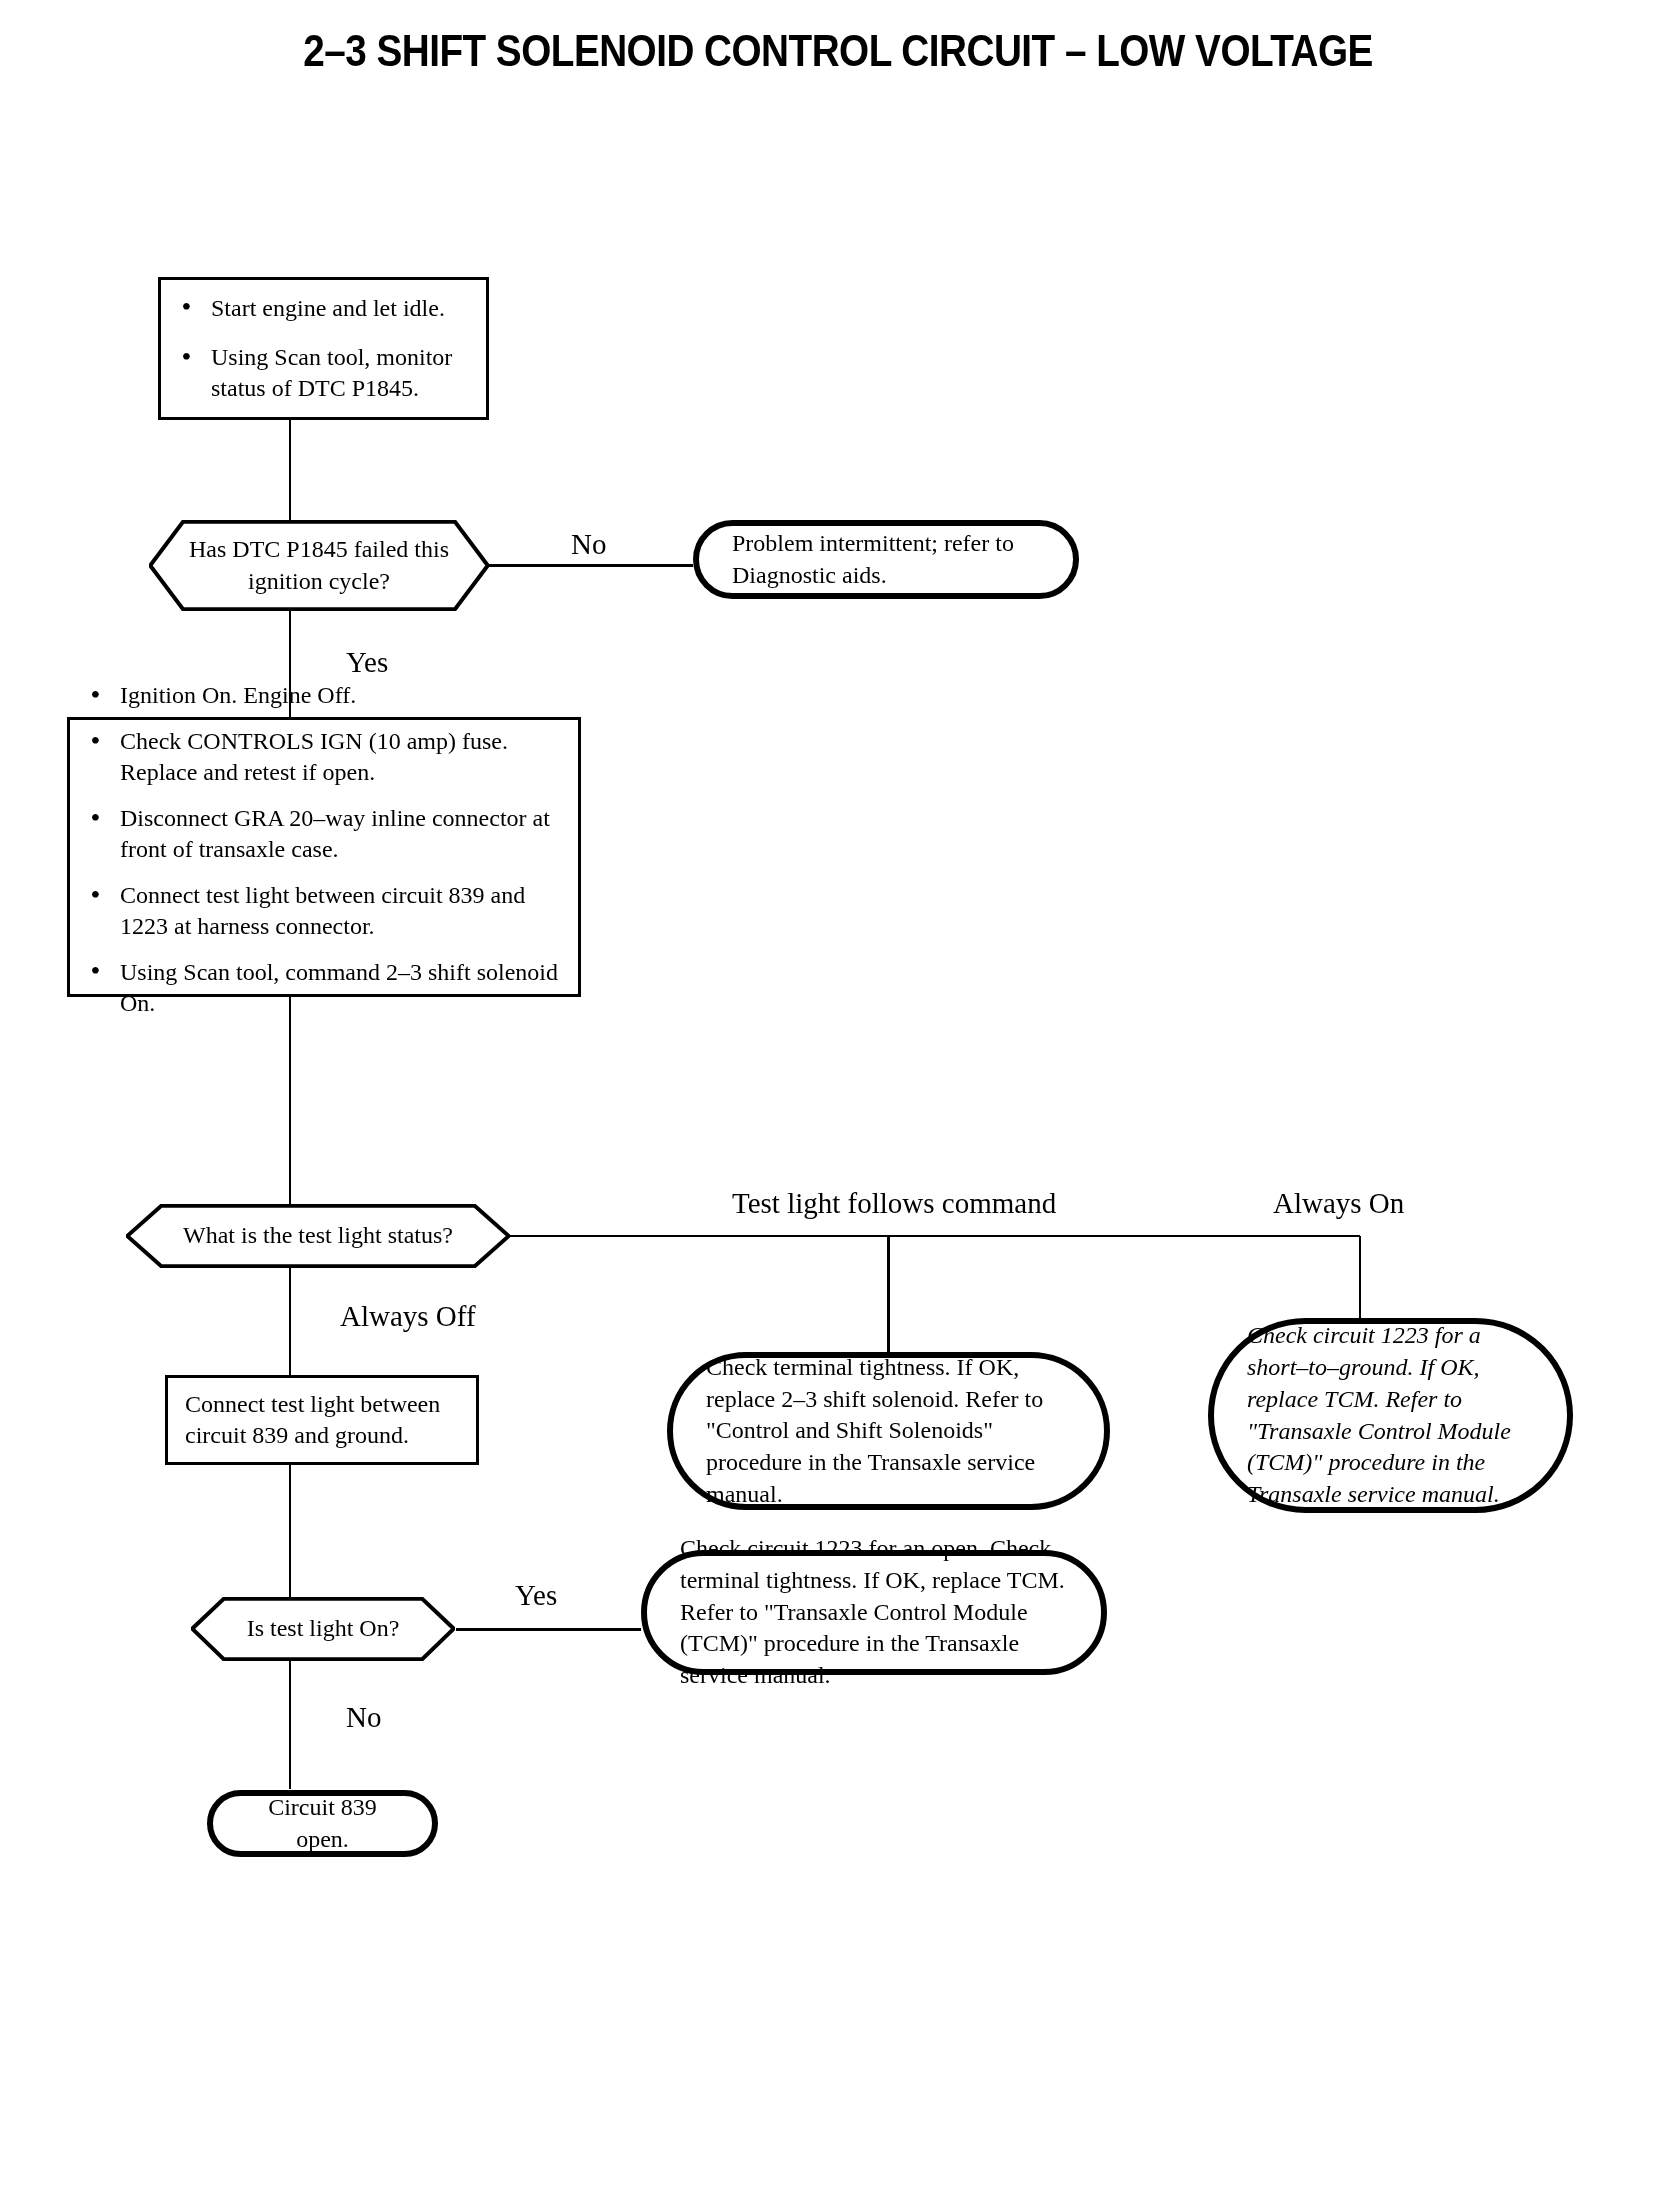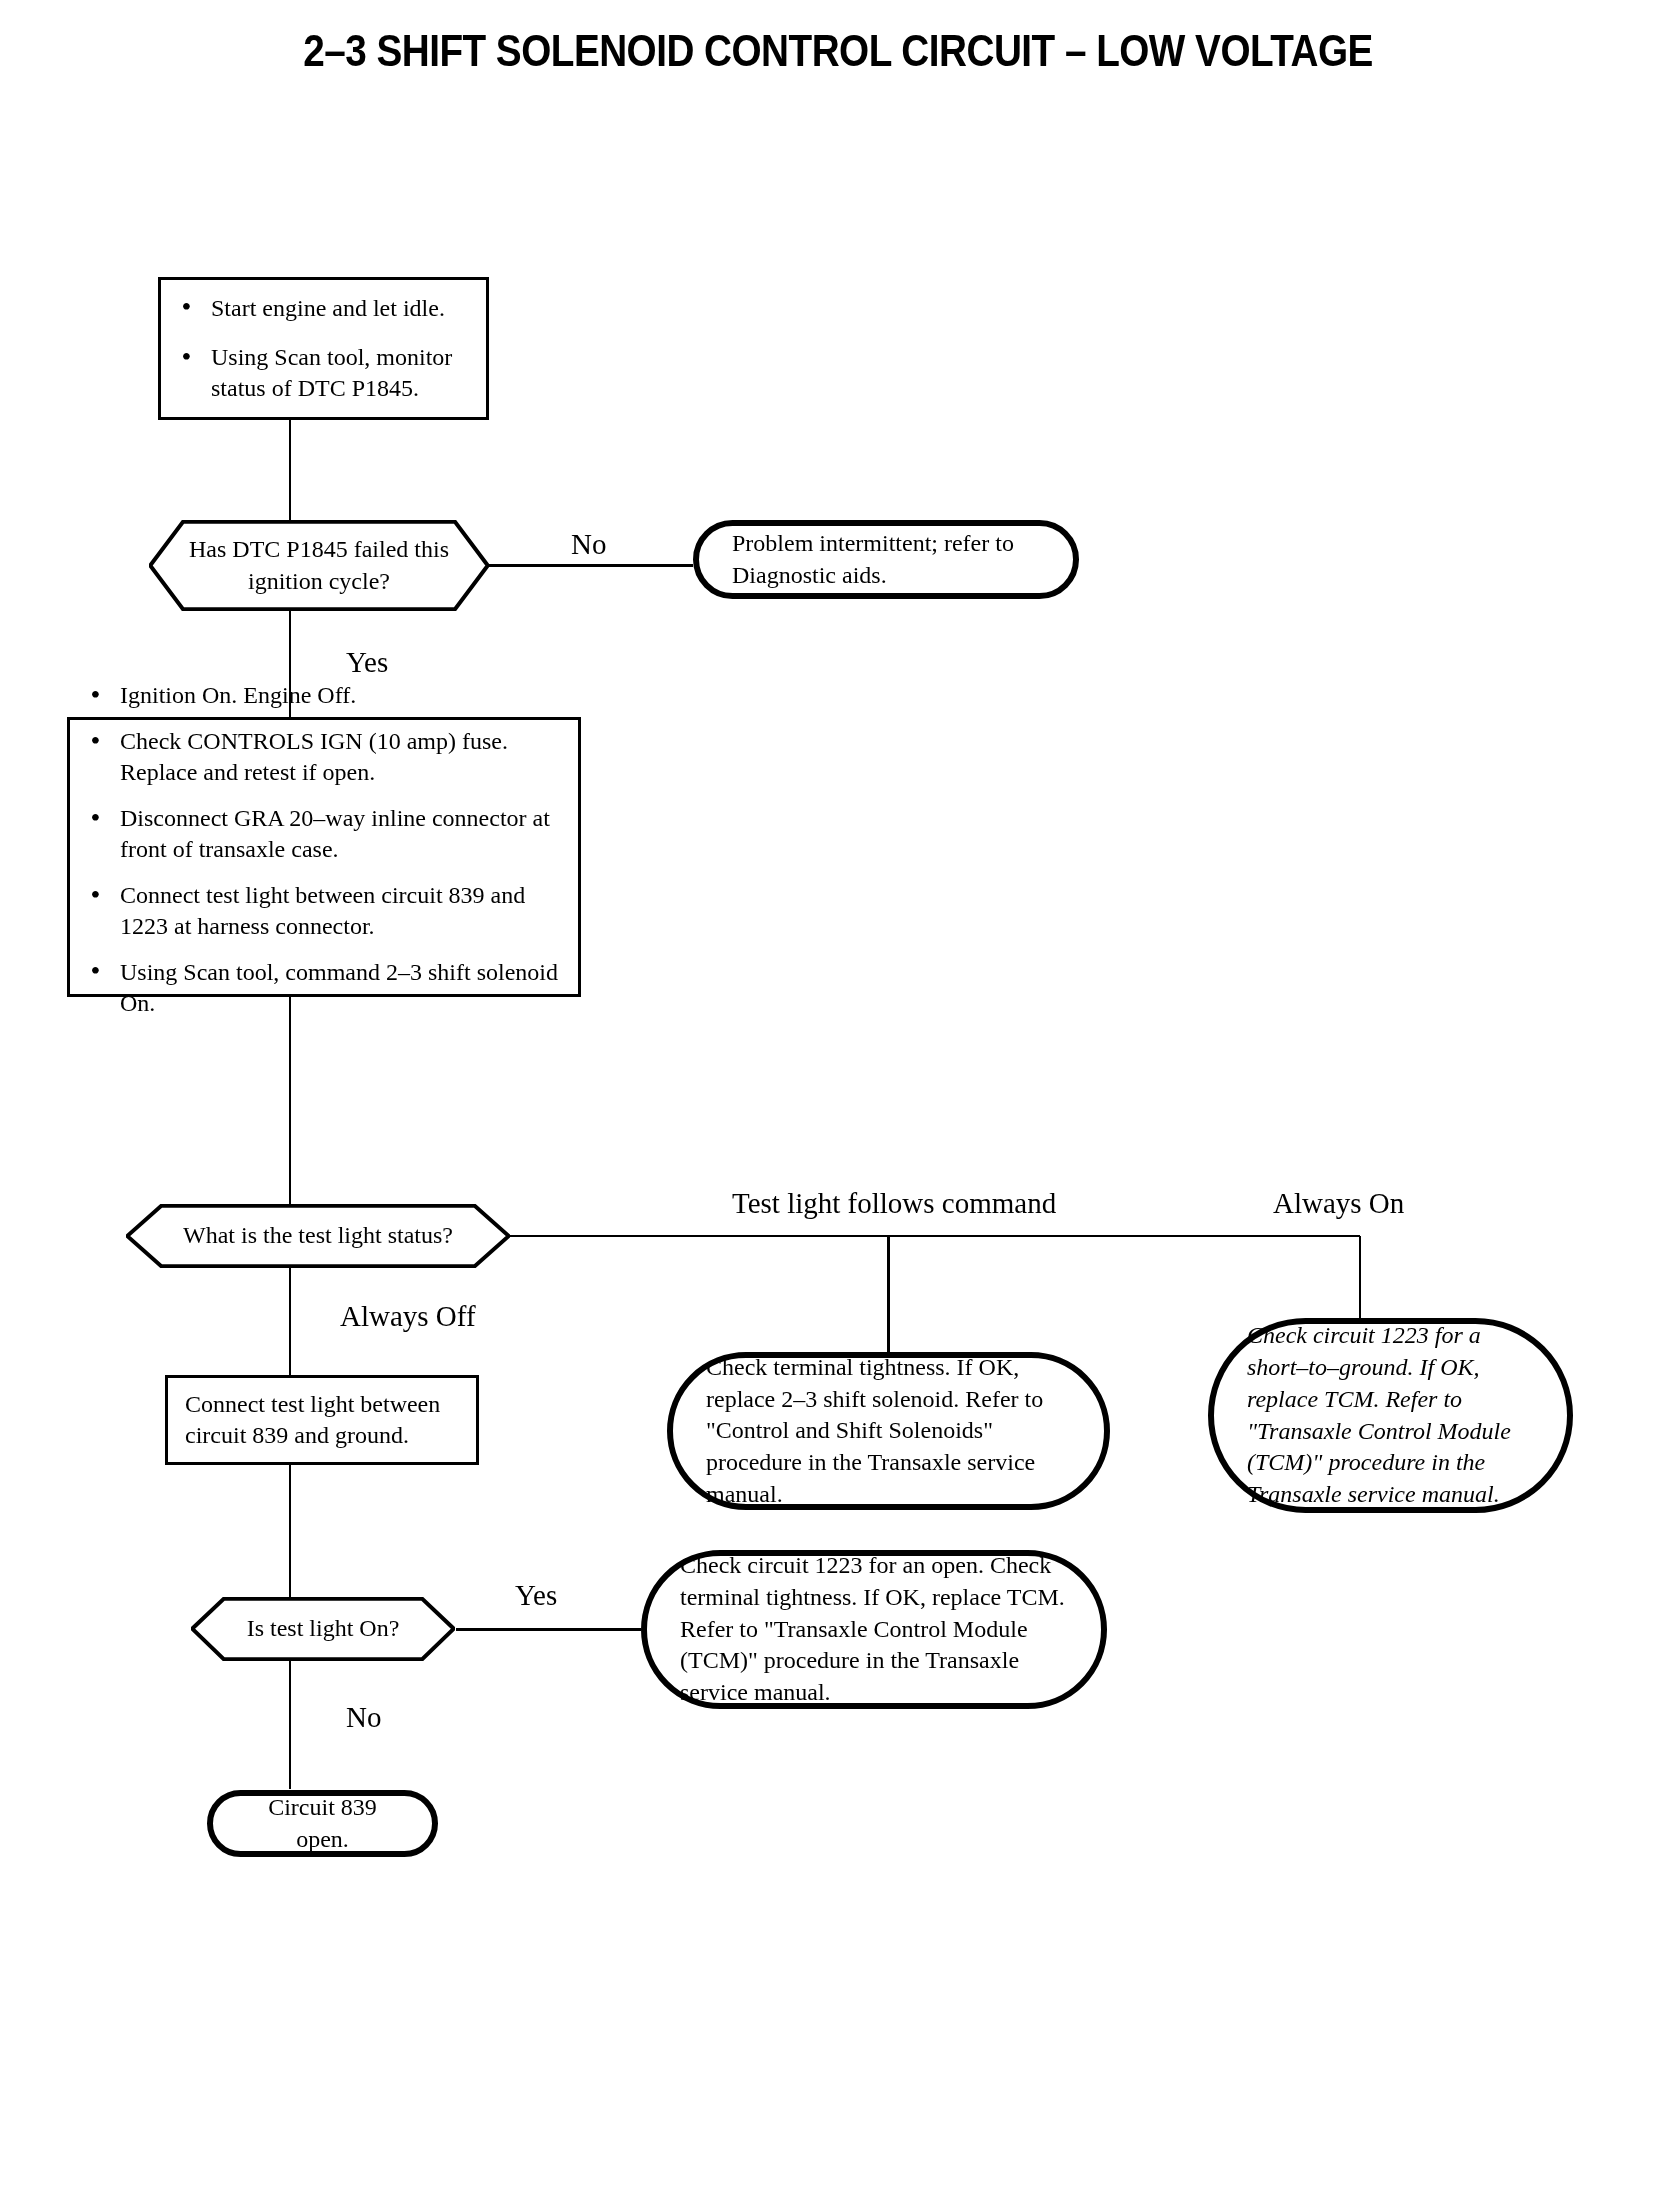--- a/index.html
+++ b/index.html
@@ -205,21 +205,21 @@
     <span class="txt">Connect test light between circuit 839 and ground.</span>
   </div>
 
   <div class="decision" style="left:191px; top:1597px; width:264px; height:64px;">
     <svg class="hexsvg" viewBox="0 0 435 105" preserveAspectRatio="none" xmlns="http://www.w3.org/2000/svg">
       <polygon points="2,52 54,3 381,3 433,52 381,102 54,102" fill="#ffffff" stroke="#000000" stroke-width="4" vector-effect="non-scaling-stroke"></polygon>
     </svg>
     <span class="txt">Is test light On?</span>
   </div>
 
-  <div class="node terminal" style="left:641px; top:1550px; width:466px; height:159px;">
+  <div class="node terminal" style="left:641px; top:1550px; width:466px; height:125px;">
     <span class="txt">Check circuit 1223 for an open. Check terminal tightness. If OK, replace TCM. Refer to "Transaxle Control Module (TCM)" procedure in the Transaxle service manual.</span>
   </div>
 
   <div class="node terminal" style="left:207px; top:1790px; width:231px; height:67px; align-items:center;">
     <span class="txt" style="text-align:center;">Circuit 839 open.</span>
   </div>
 
   <div class="edge-label" style="left:571px; top:529px;">No</div>
 
   <div class="edge-label" style="left:346px; top:647px;">Yes</div>

